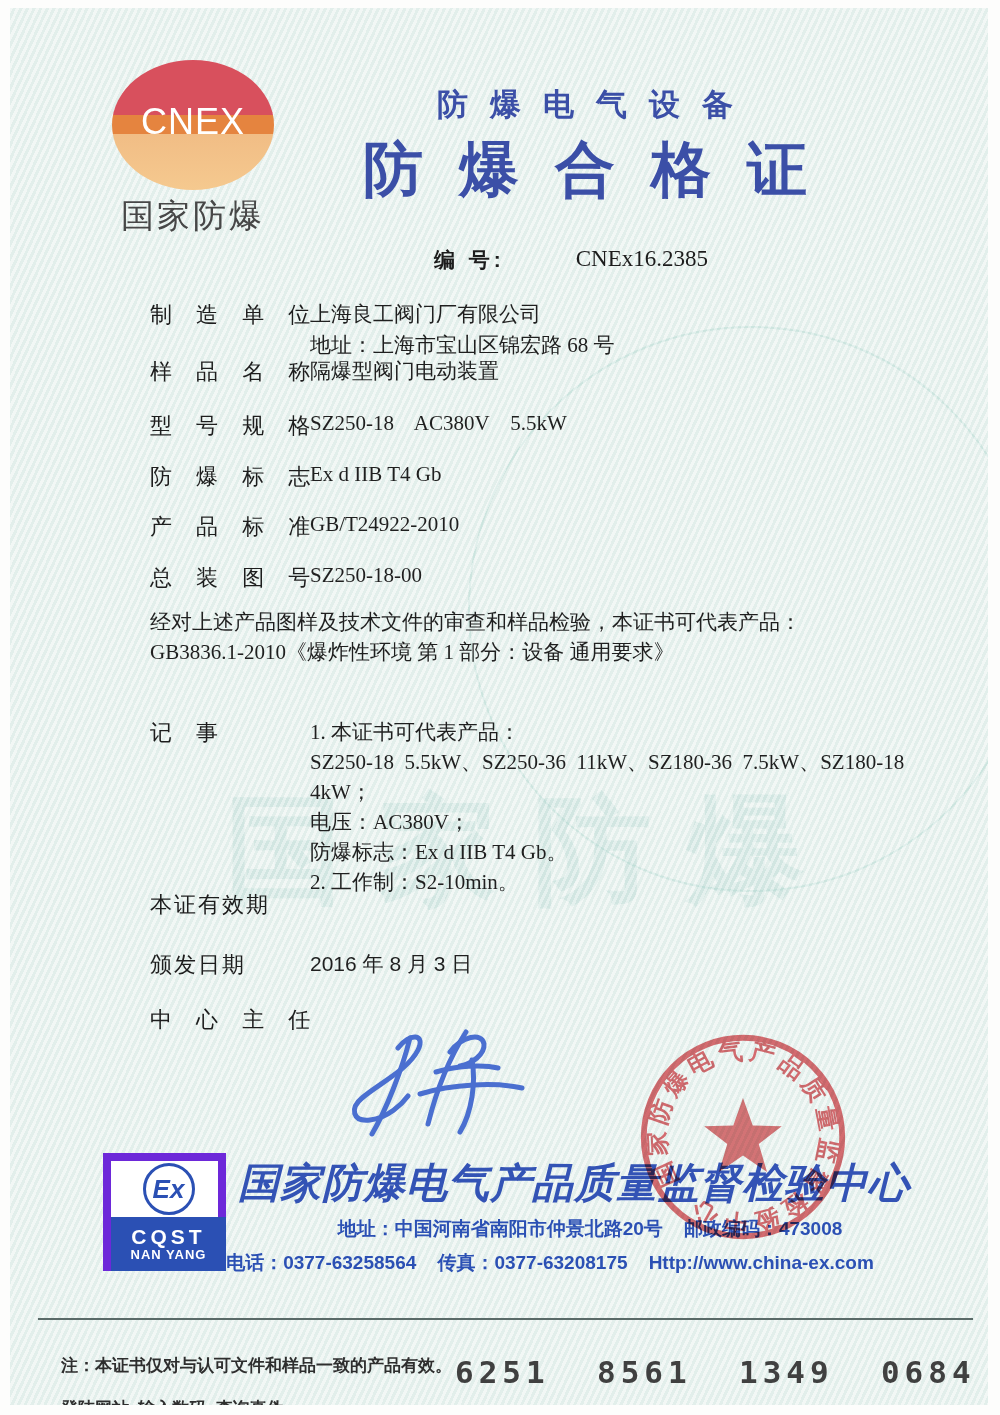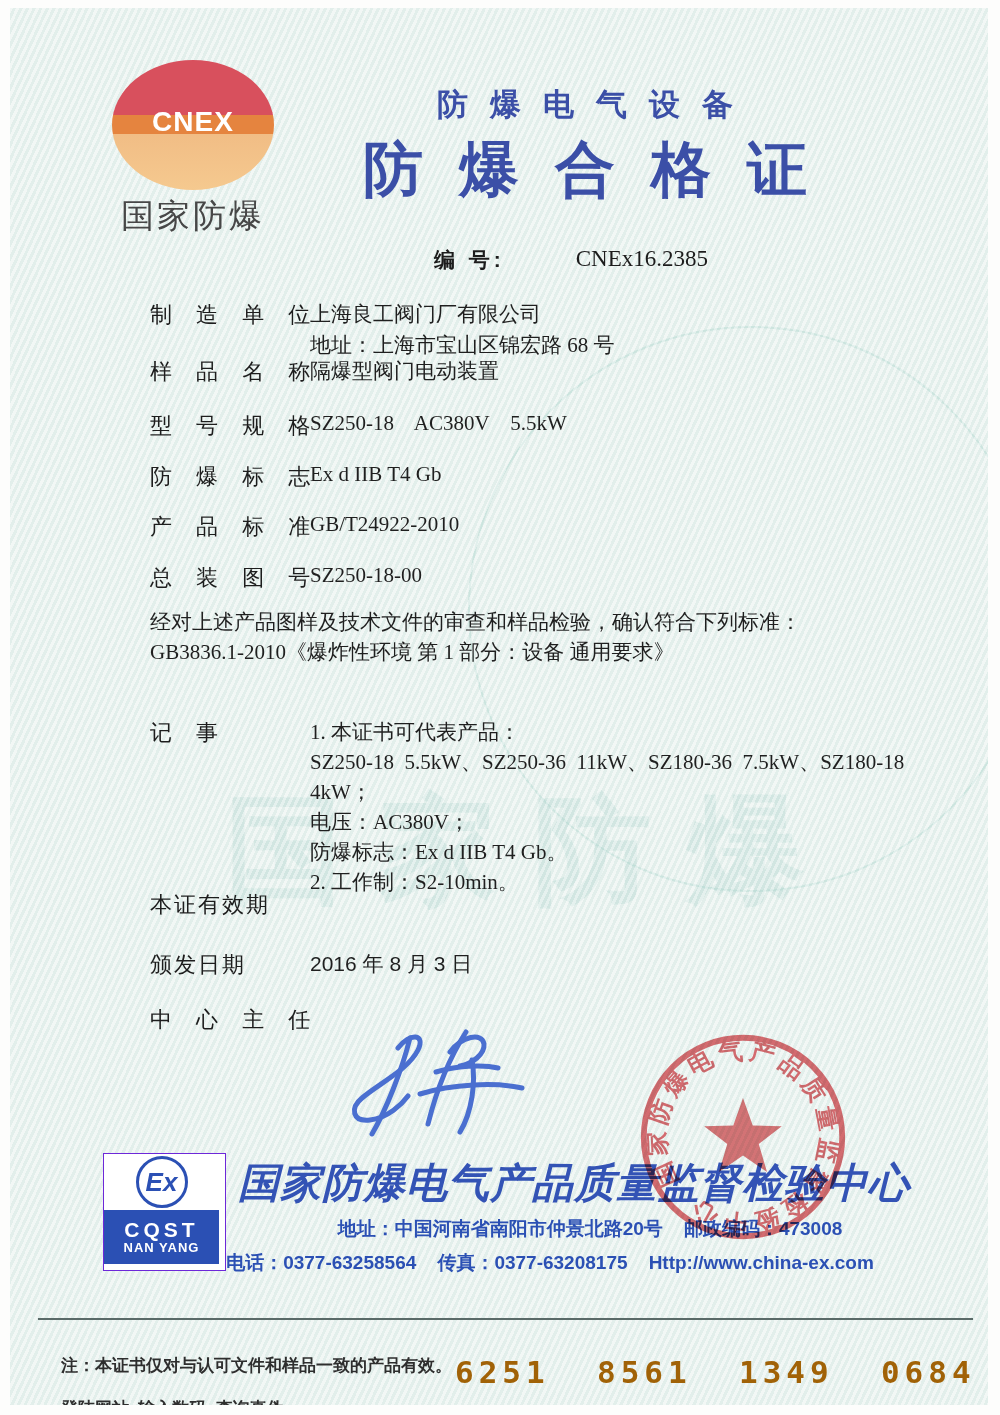--- a/index.html
+++ b/index.html
@@ -20,53 +20,53 @@
   
   .wm-text{left:225px;top:772px;font-size:118px;font-weight:bold;letter-spacing:36px;
     color:rgba(158,206,197,0.28);z-index:1;white-space:nowrap;}
   .wm-circle{left:468px;top:326px;width:562px;height:562px;border:2px solid rgba(163,211,201,0.40);
     border-radius:50%;z-index:1;}
 
   
   .logo-oval{left:112px;top:60px;width:162px;height:130px;border-radius:50%;
     background:linear-gradient(180deg,#d8505d 0%, #d8505d 42%, #e5843f 42%, #e5843f 57%, #f1bd85 57%, #f5c98f 100%);
     display:flex;align-items:center;justify-content:center;}
-  .logo-oval span{color:#ffffff;font-weight:bold;font-size:28px;letter-spacing:1px;margin-top:-6px;}
+  .logo-oval span{color:#ffffff;font-weight:normal;font-size:36px;letter-spacing:1px;margin-top:-6px;}
   .logo-caption{left:100px;top:194px;width:186px;text-align:center;font-size:33px;color:#474747;letter-spacing:3px;}
 
   
   .subtitle{left:290px;top:84px;width:590px;text-align:center;font-size:31px;font-weight:bold;
     color:#3b4fa7;letter-spacing:22px;text-indent:22px;}
   .main-title{left:290px;top:130px;width:590px;text-align:center;font-size:60px;font-weight:bold;
     color:#3b4fa7;letter-spacing:36px;text-indent:36px;white-space:nowrap;}
   .certno-row{left:276px;top:246px;width:590px;display:flex;justify-content:center;gap:71px;}
   .certno-row .lab{font-size:21px;color:#1c1c1c;font-weight:bold;letter-spacing:4px;}
   .certno-row .val{font-size:23px;color:#1c1c1c;}
 
   
   .flabel{left:150px;font-size:22px;color:#1d1d1d;letter-spacing:9px;white-space:nowrap;}
   .fvalue{left:310px;font-size:21px;color:#1f1f1f;white-space:pre;}
   .para{left:150px;font-size:21px;color:#1f1f1f;white-space:pre;}
 
   
   .rule{left:38px;top:1318px;width:935px;height:2px;background:#5a6a68;}
-  .exbox{left:103px;top:1153px;width:123px;height:118px;border:1px solid #6d28d9;background:#ffffff;box-sizing:border-box;}
+  .exbox{left:103px;top:1153px;width:123px;height:118px;border:8px solid #6d28d9;background:#ffffff;box-sizing:border-box;}
   .exbox .top{position:absolute;left:0;top:0;width:115px;height:56px;display:flex;align-items:center;justify-content:center;}
   .exbox .circle{width:52px;height:52px;border:3px solid #2b50b4;border-radius:50%;display:flex;align-items:center;justify-content:center;
     color:#2b50b4;font-weight:bold;font-size:26px;font-style:italic;box-sizing:border-box;}
   .exbox .bottom{position:absolute;left:0;top:56px;width:115px;height:54px;background:#2b50b4;color:#fff;
     display:flex;flex-direction:column;align-items:center;justify-content:center;line-height:1.1;}
   .exbox .cqst{font-size:21px;font-weight:bold;letter-spacing:4px;}
   .exbox .ny{font-size:13px;font-weight:bold;letter-spacing:1px;}
   .center-name{left:238px;top:1156px;width:700px;font-size:41px;font-weight:bold;font-style:italic;
     color:#3353b5;font-family:"Liberation Serif",serif;white-space:nowrap;letter-spacing:1px;}
   .addr-line{left:240px;top:1216px;width:700px;text-align:center;font-size:19px;font-weight:bold;color:#2b50b4;white-space:pre;}
   .phone-line{left:120px;top:1250px;width:860px;text-align:center;font-size:19px;font-weight:bold;color:#2b50b4;white-space:pre;}
   .note-line{left:42px;top:1334px;font-size:17px;font-weight:bold;color:#2e2e2e;white-space:pre;}
-  .code{left:455px;top:1354px;font-size:31px;font-weight:bold;color:#a16207;
+  .code{left:455px;top:1354px;font-size:31px;font-weight:bold;color:#404040;
     font-family:"DejaVu Sans Mono",monospace;letter-spacing:5px;white-space:pre;}
   .query{left:752px;top:1368px;font-size:15px;font-weight:bold;color:#333;white-space:pre;margin-top:39px;}
 
   .stamp{left:636px;top:1030px;width:214px;height:214px;z-index:20;mix-blend-mode:multiply;opacity:0.92;}
   .signature{left:346px;top:1026px;width:190px;height:120px;z-index:15;}
 </style>
 </head>
 <body>
 
 <div class="page">
@@ -98,21 +98,21 @@
 
   <div class="abs flabel" style="top:462px">防 爆 标 志</div>
   <div class="abs fvalue serif" style="top:462px">Ex d IIB T4 Gb</div>
 
   <div class="abs flabel" style="top:512px">产 品 标 准</div>
   <div class="abs fvalue serif" style="top:512px">GB/T24922-2010</div>
 
   <div class="abs flabel" style="top:563px">总 装 图 号</div>
   <div class="abs fvalue serif" style="top:563px">SZ250-18-00</div>
 
-  <div class="abs para serif" style="top:608px">经对上述产品图样及技术文件的审查和样品检验，确认符合下列标准：</div>
+  <div class="abs para serif" style="top:608px">经对上述产品图样及技术文件的审查和样品检验，本证书可代表产品：</div>
   <div class="abs para serif" style="top:638px">GB3836.1-2010《爆炸性环境 第 1 部分：设备 通用要求》</div>
 
   <div class="abs flabel" style="top:718px">记  事</div>
   <div class="abs fvalue serif" style="top:718px">1. 本证书可代表产品：</div>
   <div class="abs fvalue serif" style="top:748px">SZ250-18  5.5kW、SZ250-36  11kW、SZ180-36  7.5kW、SZ180-18</div>
   <div class="abs fvalue serif" style="top:778px">4kW；</div>
   <div class="abs fvalue serif" style="top:808px">电压：AC380V；</div>
   <div class="abs fvalue serif" style="top:838px">防爆标志：Ex d IIB T4 Gb。</div>
   <div class="abs fvalue serif" style="top:868px">2. 工作制：S2-10min。</div>
 

